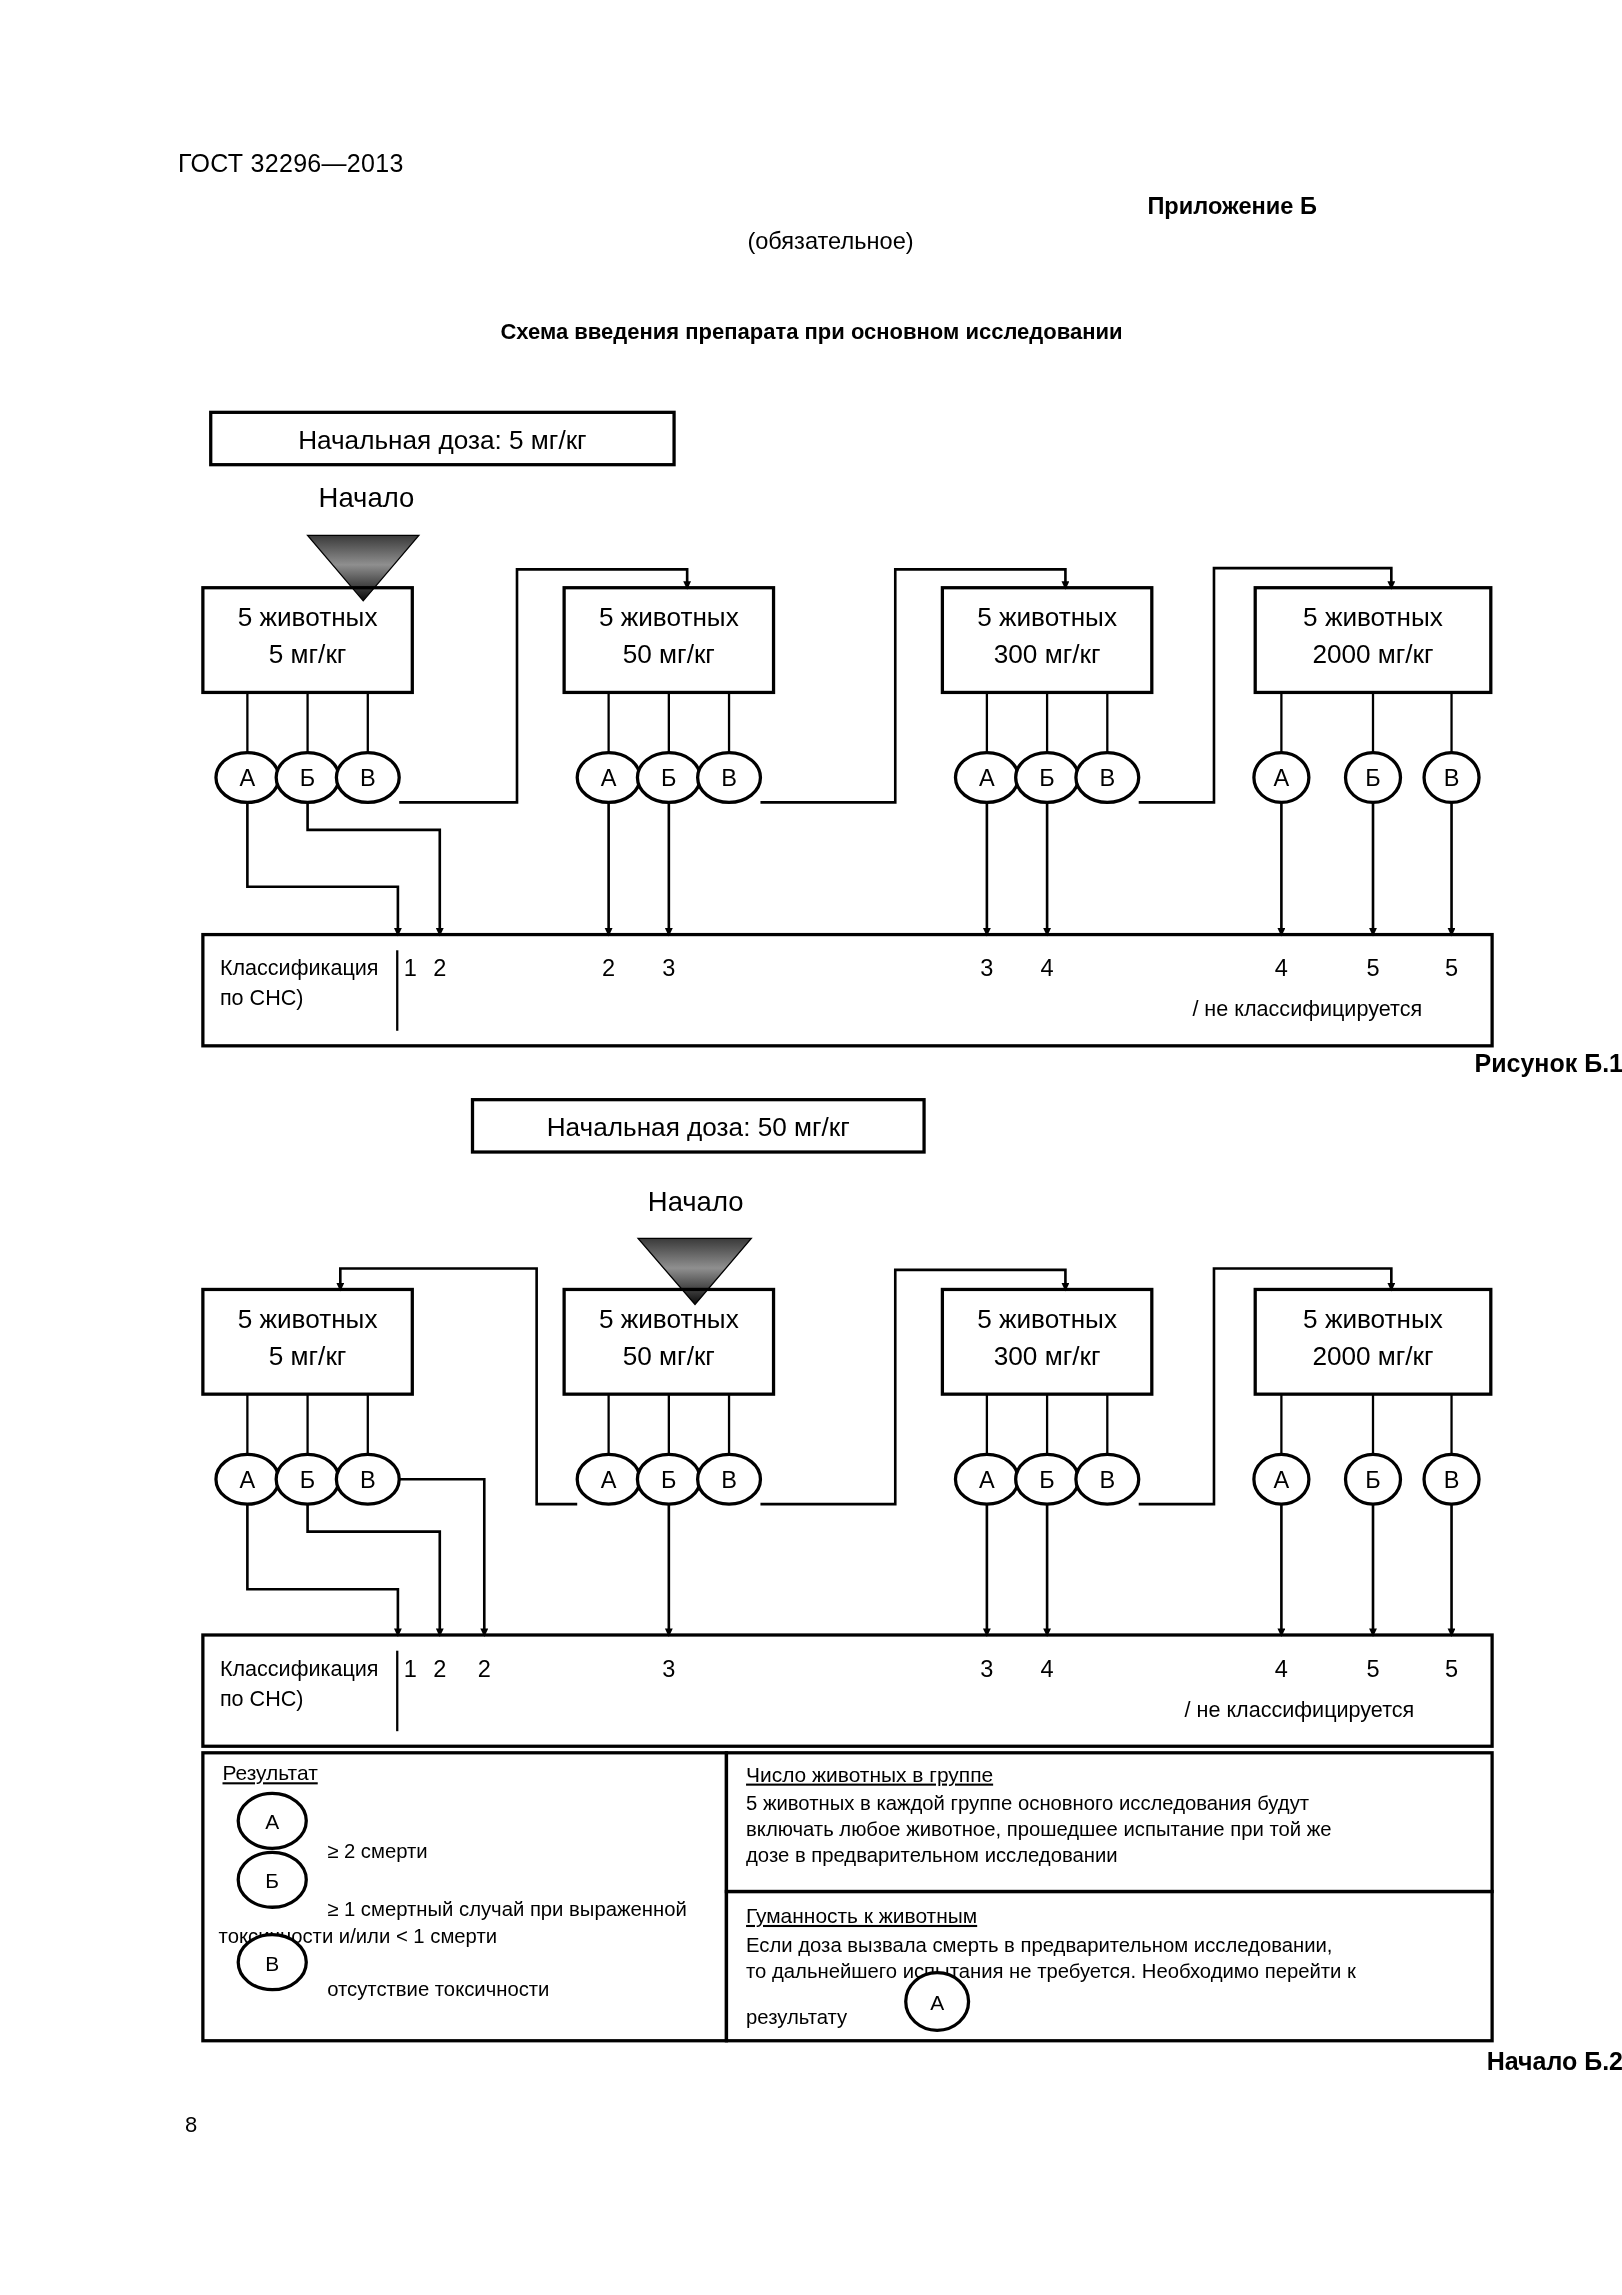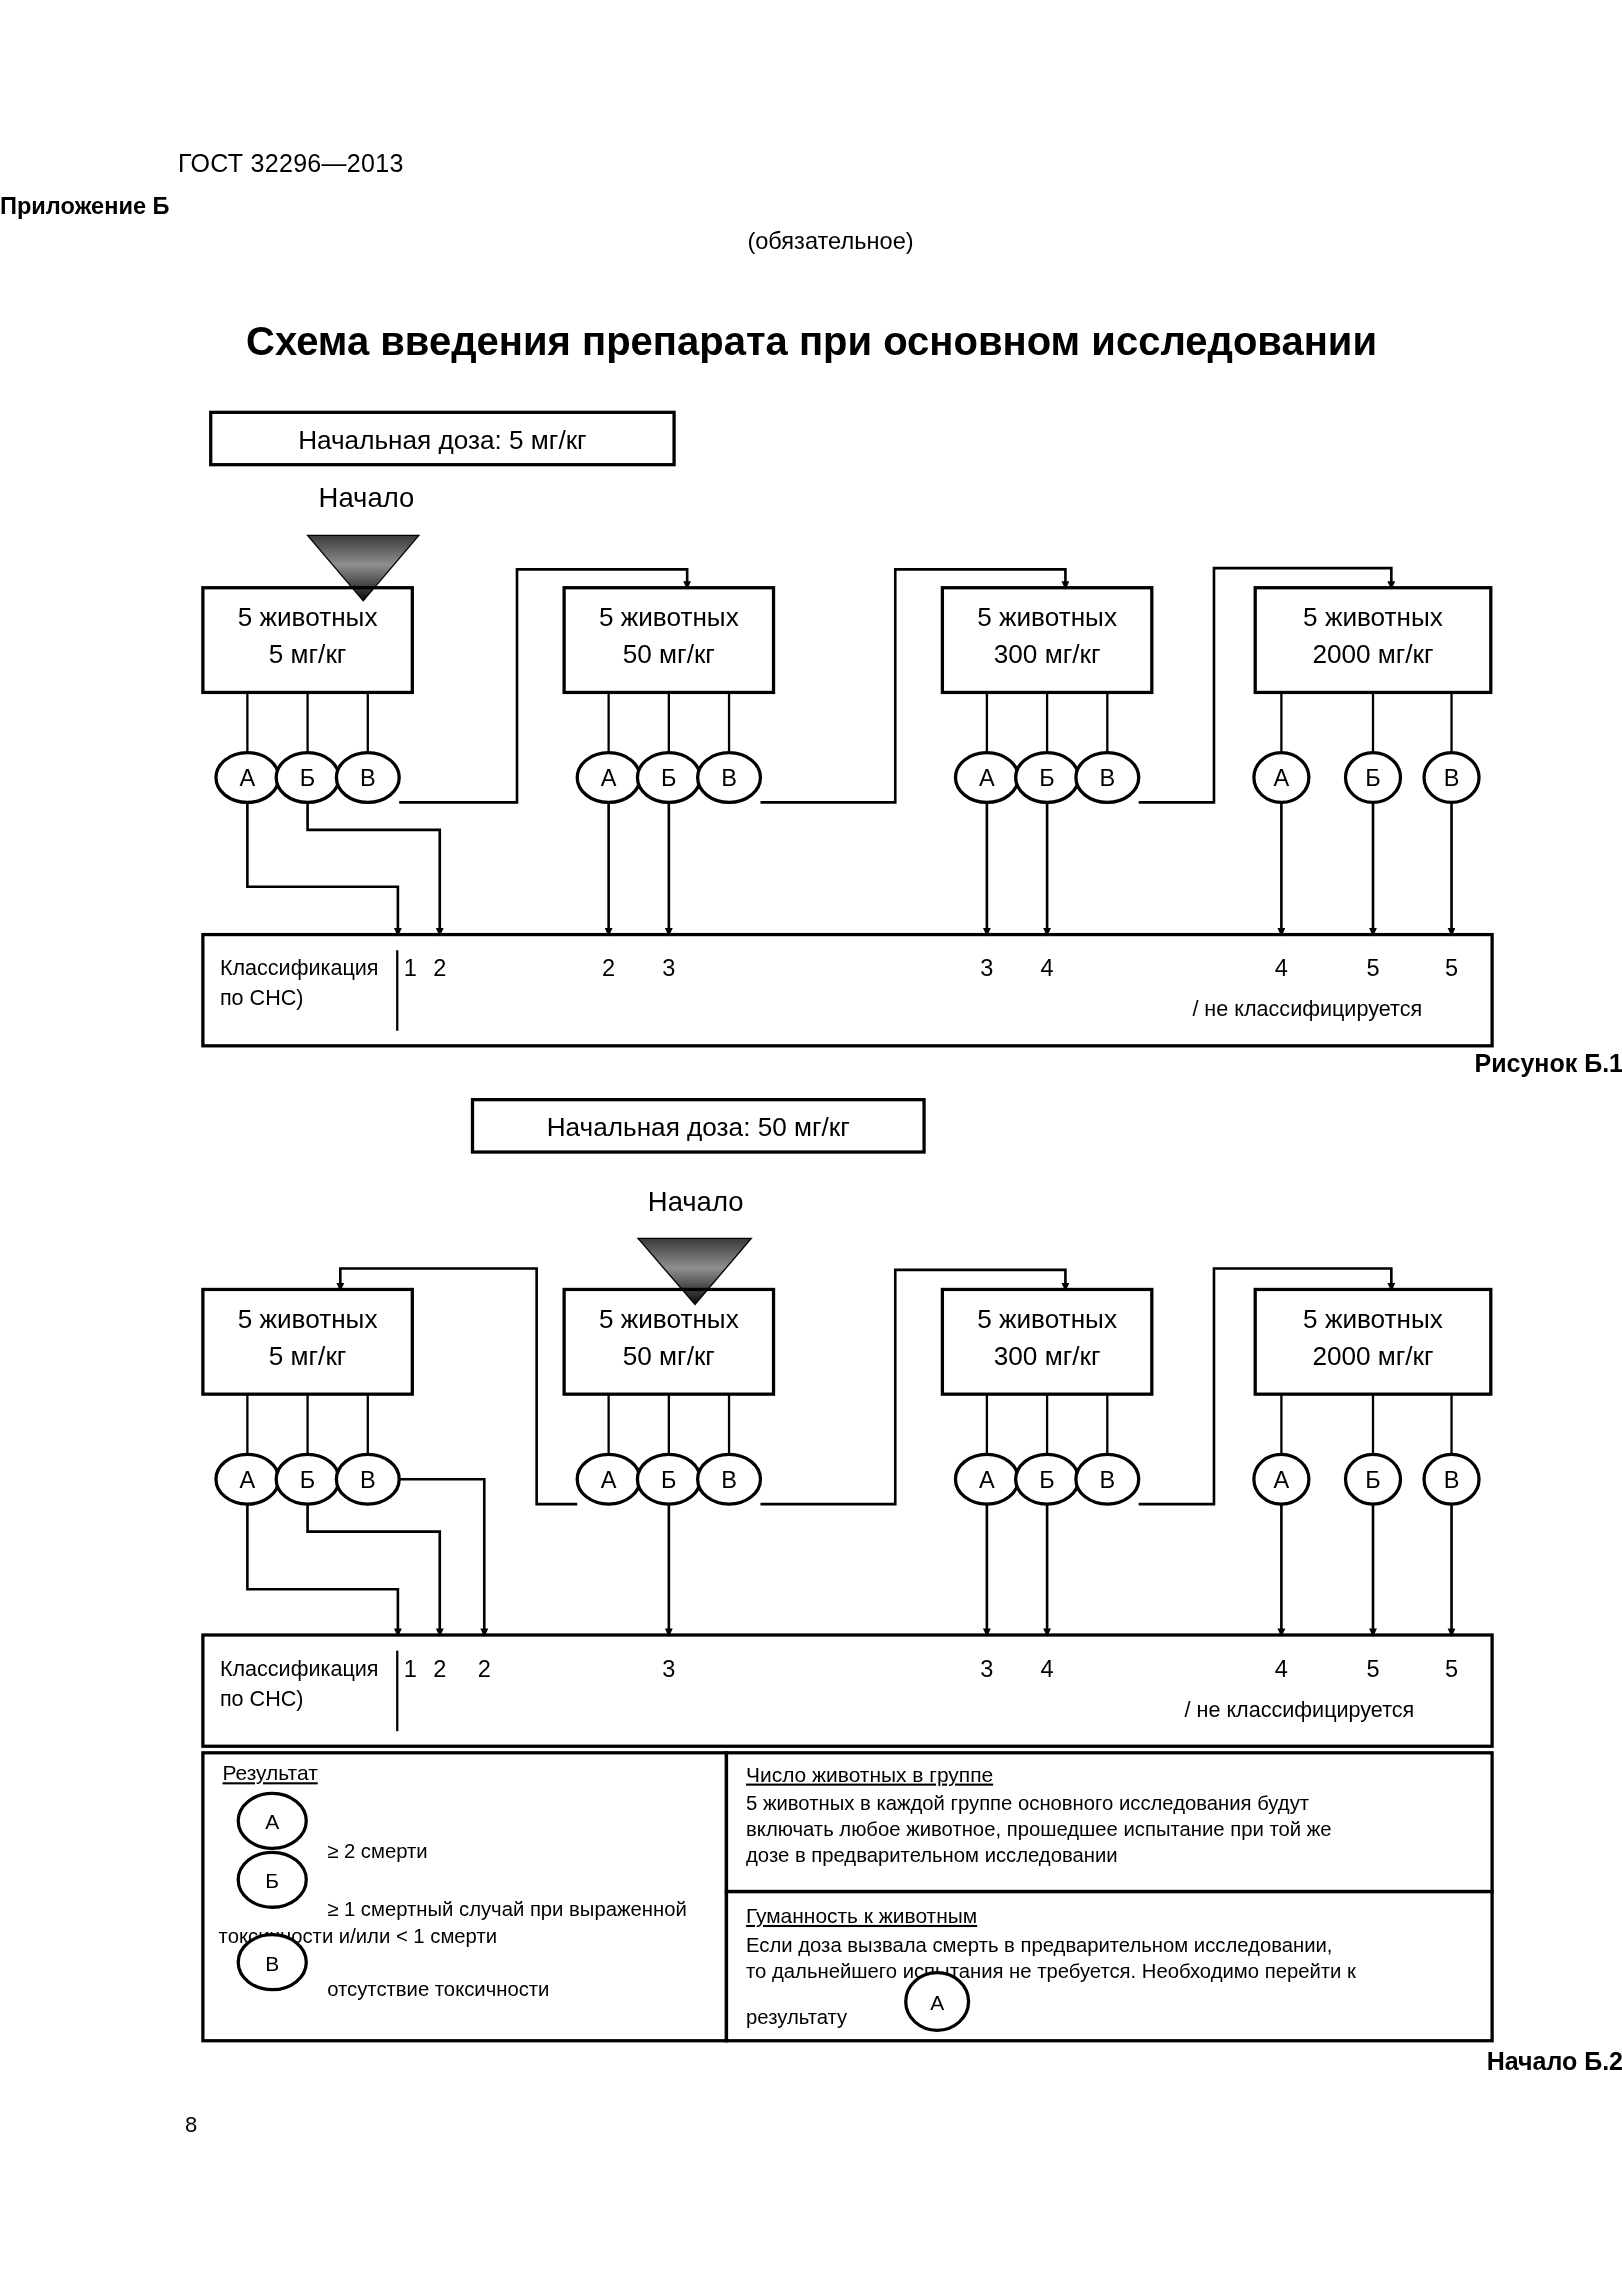--- a/index.html
+++ b/index.html
@@ -11,30 +11,30 @@
     overflow:hidden;
   }
   .page{position:absolute;left:0;top:0;width:1623px;height:2295px;}
 
   
   .gost{
     position:absolute;left:178px;top:149px;
     font-size:25px;font-weight:normal;letter-spacing:0.3px;
   }
   .annex{
-    position:absolute;left:0;top:193px;width:1317px;text-align:left;
+    position:absolute;left:0;top:193px;width:1317px;text-align:right;
     font-size:23.6px;font-weight:bold;
   }
   .annex2{
     position:absolute;left:0;top:228px;width:1623px;text-align:center;
     font-size:23.6px;font-weight:normal;padding-left:19px;
   }
   .maintitle{
     position:absolute;left:0;top:319px;width:1623px;text-align:center;
-    font-size:40px;font-weight:bold;
+    font-size:22px;font-weight:bold;
   }
   .figcap{
     position:absolute;width:1623px;text-align:right;
     font-size:25px;font-weight:bold;
   }
   .pagenum{
     position:absolute;left:185px;top:2112px;font-size:22px;
   }
 
   

